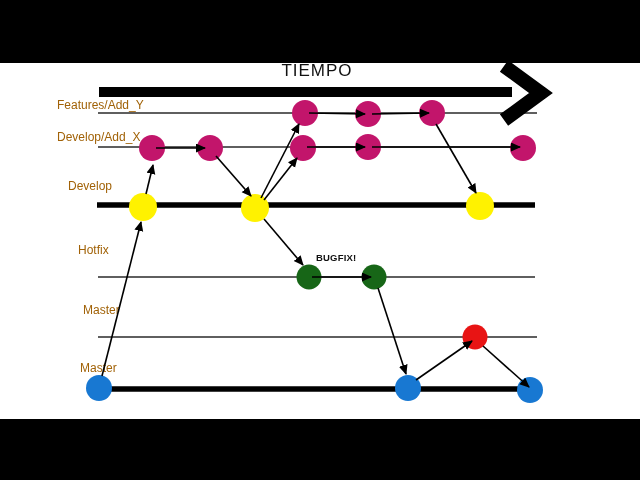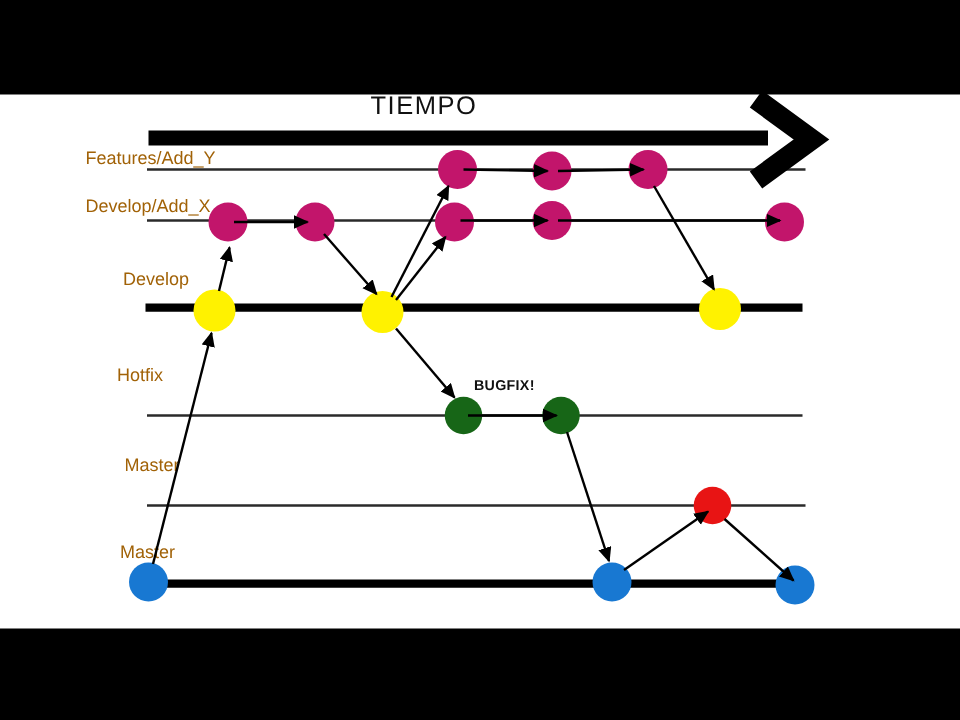--- a/index.html
+++ b/index.html
@@ -3,38 +3,38 @@
 <meta charset="utf-8">
 <style>
   html,body{margin:0;padding:0;background:#fff;}
   .frame{position:relative;width:640px;height:480px;background:#ffffff;overflow:hidden;
          font-family:"Liberation Sans", sans-serif;}
   .letterbox{position:absolute;left:0;width:640px;background:#000;}
   .letterbox.top{top:0;height:63px;}
   .letterbox.bottom{top:419px;height:61px;}
   .diagram-svg{position:absolute;left:0;top:0;width:640px;height:480px;}
   .branch-label{position:absolute;font-size:12px;color:#a16207;white-space:nowrap;}
-  .timeline-title{position:absolute;left:247px;top:61px;width:140px;text-align:left;
+  .timeline-title{position:absolute;left:247px;top:61px;width:140px;text-align:center;
                   font-size:17px;letter-spacing:1px;color:#111;}
   .bugfix{position:absolute;left:316px;top:252px;font-size:9.5px;font-weight:bold;
           color:#111;letter-spacing:.2px;}
 </style>
 </head>
 <body>
 
 <div class="frame">
 
   <div class="letterbox top"></div>
   <div class="letterbox bottom"></div>
 
   <div class="timeline-title">TIEMPO</div>
 
   <div class="branch-label" style="left:57px;top:98px">Features/Add_Y</div>
   <div class="branch-label" style="left:57px;top:130px">Develop/Add_X</div>
-  <div class="branch-label" style="left:82px;top:179px">Develop</div>
+  <div class="branch-label" style="left:68px;top:179px">Develop</div>
   <div class="branch-label" style="left:78px;top:243px">Hotfix</div>
   <div class="branch-label" style="left:83px;top:303px">Master</div>
   <div class="branch-label" style="left:80px;top:361px">Master</div>
 
   <div class="bugfix">BUGFIX!</div>
 
   <svg class="diagram-svg" viewBox="0 0 640 480">
     <defs>
       <marker id="ah" markerUnits="userSpaceOnUse" markerWidth="11" markerHeight="10" refX="9" refY="4.5" orient="auto">
         <path d="M0,0 L10,4.5 L0,9 Z" fill="#000"></path>

